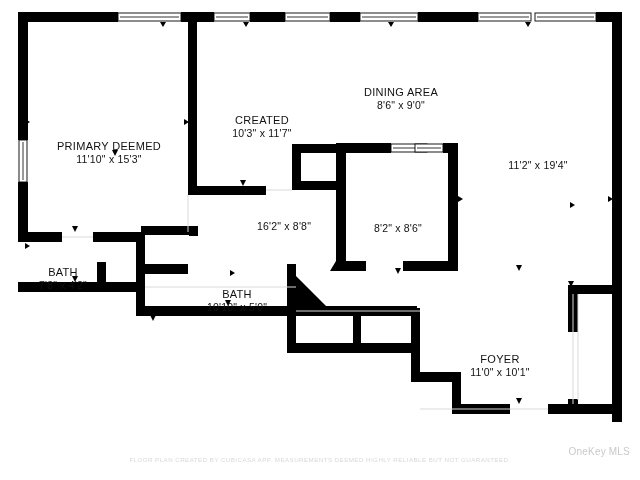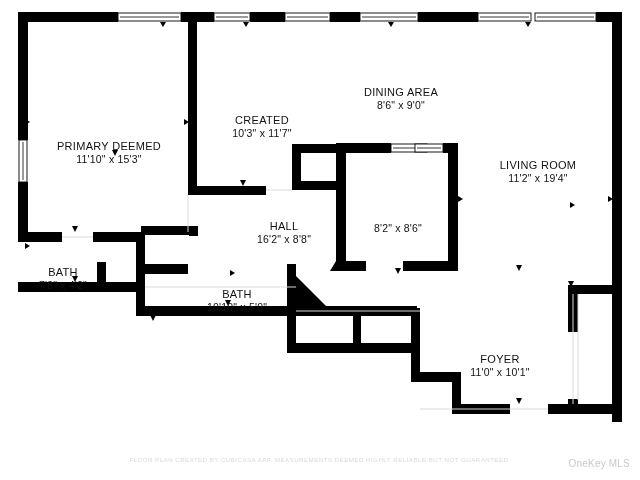--- a/index.html
+++ b/index.html
@@ -59,21 +59,20 @@
     letter-spacing: 0.45px;
     color: #d8d8d8;
   }
   .mls-logo {
     position: absolute;
     right: 10px;
     top: 446px;
     font-size: 10px;
     letter-spacing: 0.2px;
     color: #c9c9c9;
-    margin-top: 12px;
   }
   .wall { fill: #000000; }
   .window-frame { fill: #ffffff; stroke: #000000; stroke-width: 0.9; }
   .window-line { stroke: #000000; stroke-width: 0.8; fill: none; }
   .marker { fill: #000000; }
   .thin-sep { stroke: #d9d9d9; stroke-width: 1; fill: none; }
 </style>
 </head>
 <body>
 
@@ -240,30 +239,28 @@
     <span class="room-name">CREATED</span>
     <span class="room-dims">10'3" x 11'7"</span>
   </div>
 
   <div class="room-label" style="left:331px; top:58px; width:140px;">
     <span class="room-name">DINING AREA</span>
     <span class="room-dims">8'6" x 9'0"</span>
   </div>
 
   <div class="room-label" style="left:468px; top:131px; width:140px;">
-    <span class="room-name">LIVING ROOM</span>
     <span class="room-dims">11'2" x 19'4"</span>
   </div>
 
   <div class="room-label" style="left:338px; top:194px; width:120px;">
     <span class="room-dims">8'2" x 8'6"</span>
   </div>
 
   <div class="room-label" style="left:214px; top:192px; width:140px;">
-    <span class="room-name">HALL</span>
     <span class="room-dims">16'2" x 8'8"</span>
   </div>
 
   <div class="room-label" style="left:3px; top:238px; width:120px;">
     <span class="room-name">BATH</span>
     <span class="room-dims">7'8" x 4'2"</span>
   </div>
 
   <div class="room-label" style="left:167px; top:260px; width:140px;">
     <span class="room-name">BATH</span>

